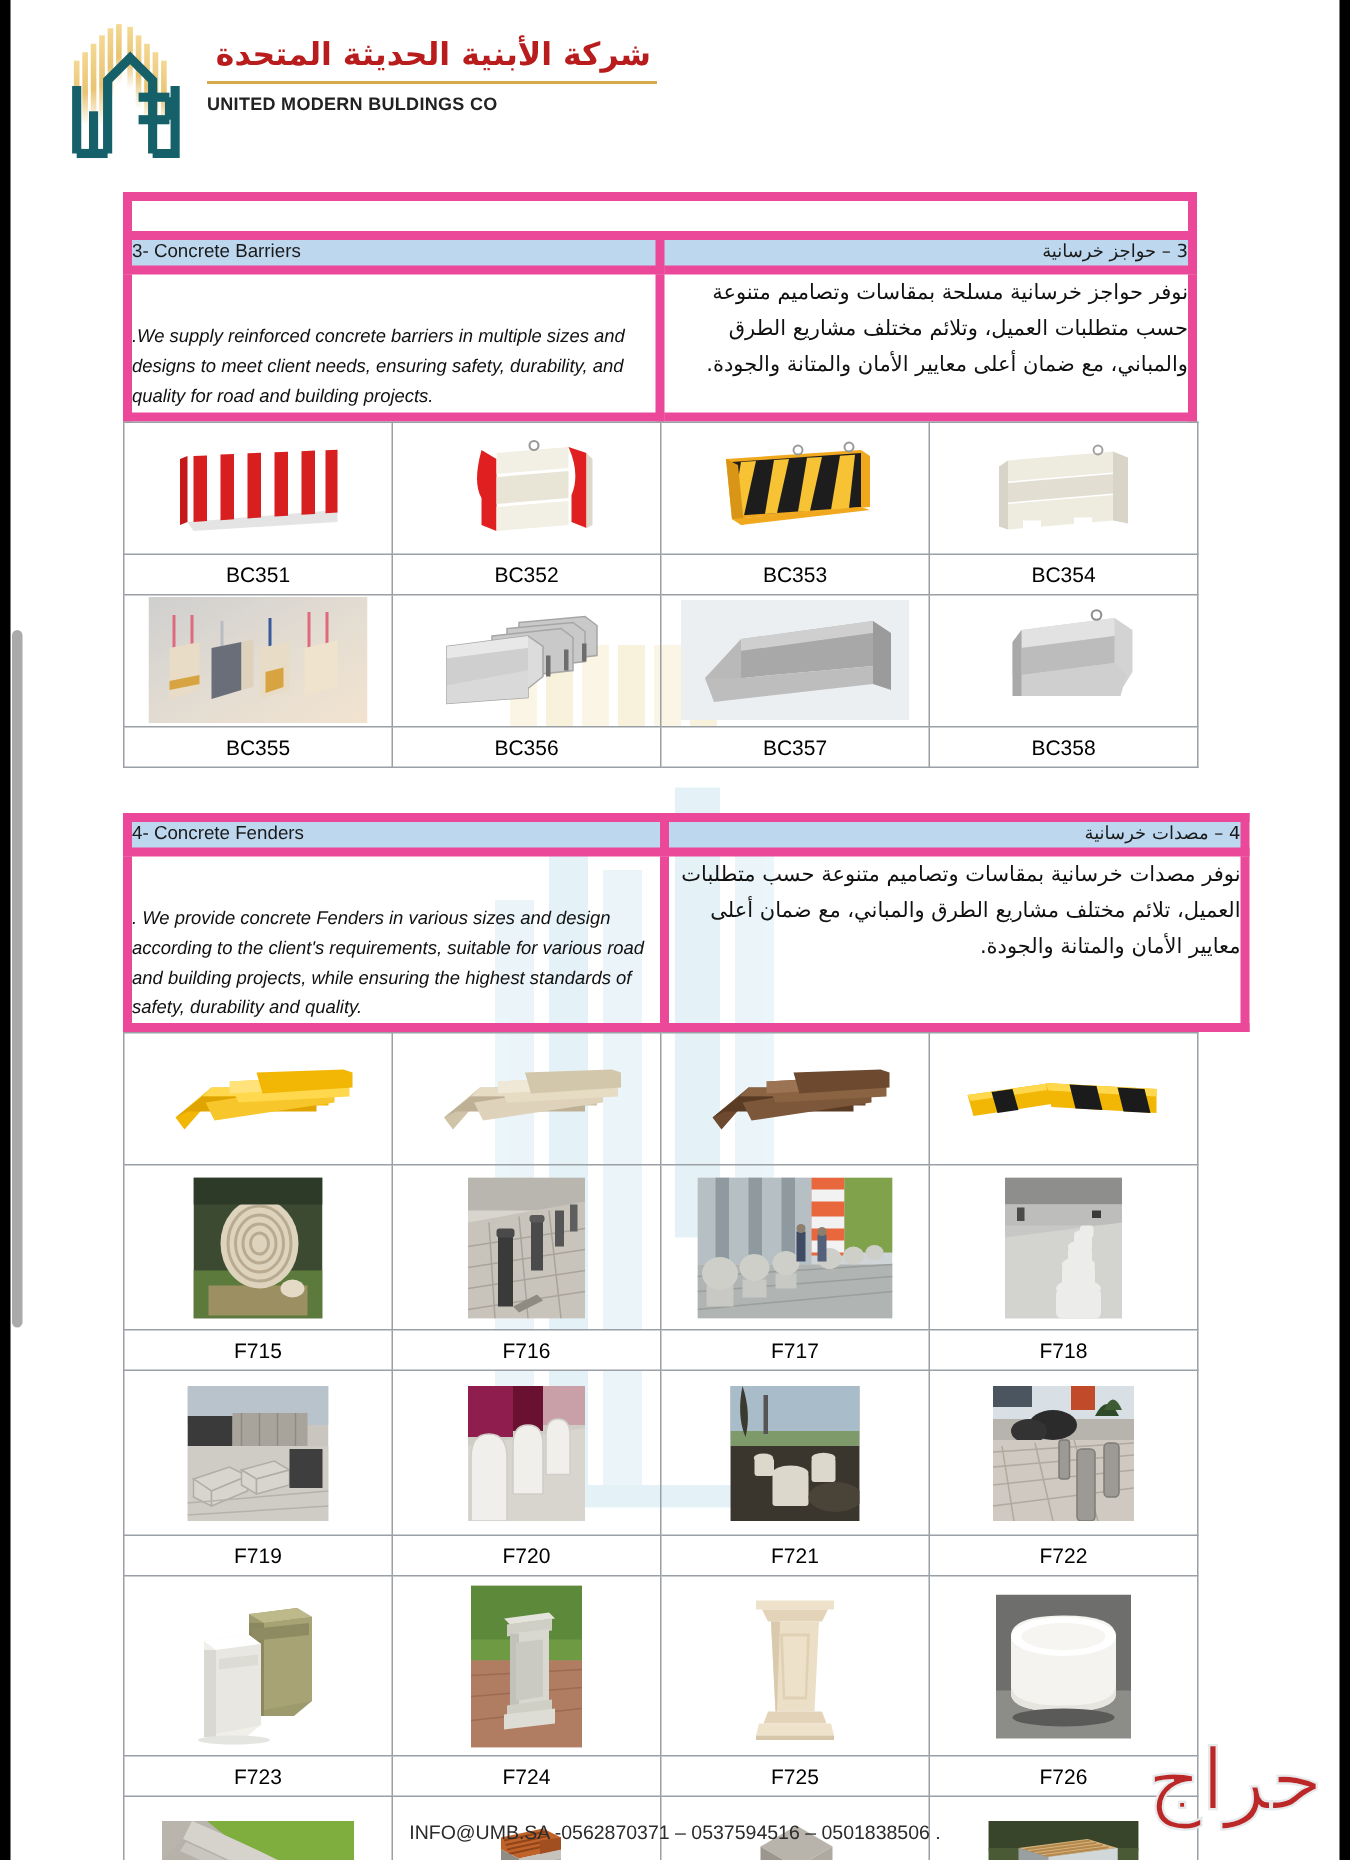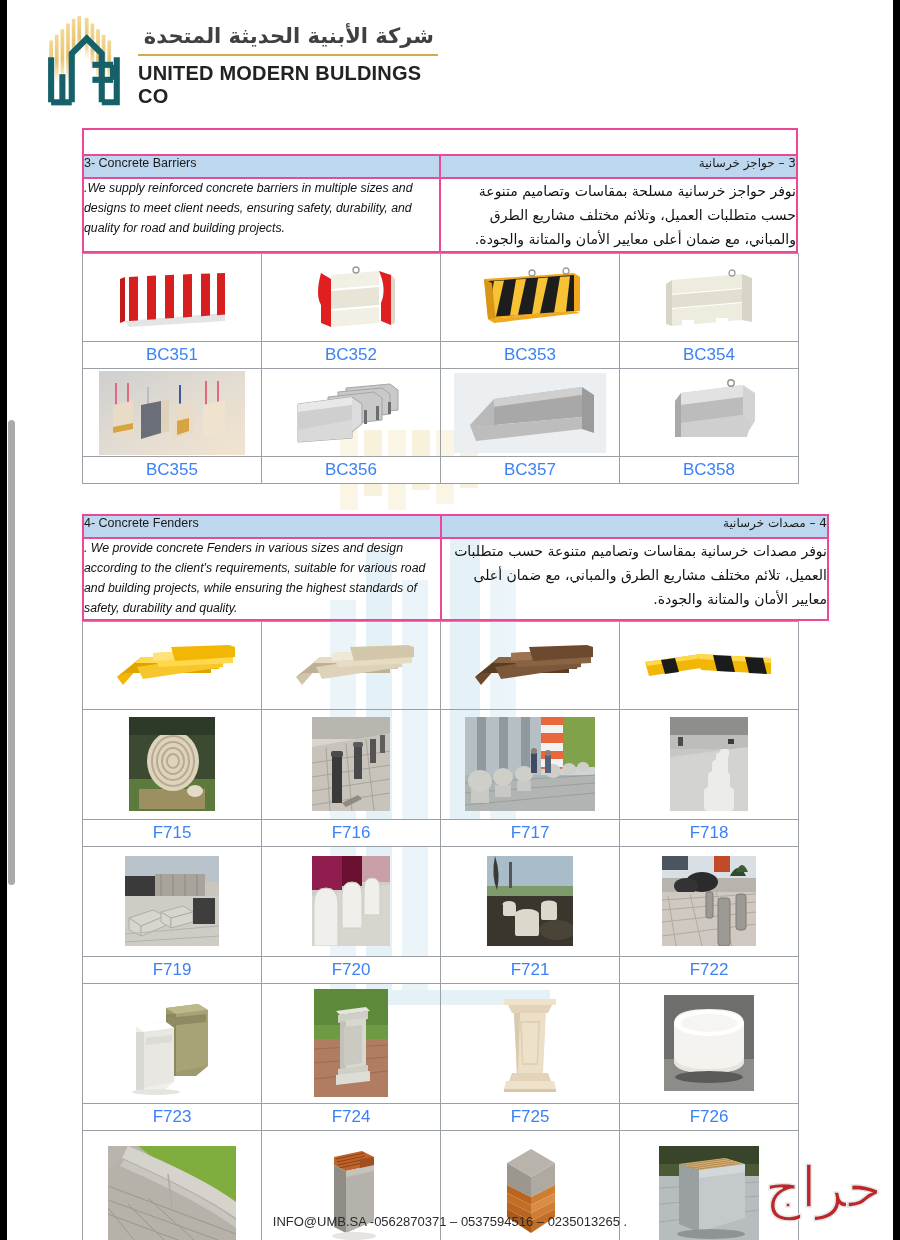--- a/index.html
+++ b/index.html
@@ -16,66 +16,66 @@
   .edge-right { position:absolute; right:0; top:0; width:7px;  height:1240px; background:#000; z-index:50;}
   .scrollbar  { position:absolute; left:8px; top:420px; width:7px; height:465px;
                 background:#aaaaaa; border-radius:4px; z-index:51;}
 
   
   .header { position:absolute; left:30px; top:10px; width:420px; height:105px; }
   .logo-mark { position:absolute; left:8px; top:6px; width:90px; height:92px; }
   .brand { position:absolute; left:108px; top:14px; width:300px; }
   .brand-ar {
     font-family:"DejaVu Sans", sans-serif;
-    font-size:21px; font-weight:bold; color:#404040;
+    font-size:21px; font-weight:bold; color:#b91c1c;
     direction:rtl; text-align:right; letter-spacing:0px;
     padding-right:4px;
   }
   .brand-rule { height:2px; background:#d4ab4a; margin:6px 0 6px 0; width:100%; }
   .brand-en {
-    font-size:20px; font-weight:bold; color:#222; letter-spacing:.2px;
+    font-size:12px; font-weight:bold; color:#222; letter-spacing:.2px;
   }
 
   
   .wm-bars { position:absolute; pointer-events:none; z-index:1; }
   .wm-ar   { position:absolute; right:18px; bottom:20px; z-index:4;
              font-family:"DejaVu Sans", sans-serif; font-size:56px; color:#b91c1c;
              -webkit-text-stroke:1.5px #e6e9ec; direction:rtl; opacity:.95; }
 
   
   .doc { position:absolute; left:82px; top:128px; width:716px; z-index:3; }
 
   table.doc-t { border-collapse:collapse; width:716px; table-layout:fixed; background:transparent; }
-  table.doc-t td { border:2px solid #ec4899; vertical-align:top; padding:0; }
+  table.doc-t td { border:6px solid #ec4899; vertical-align:top; padding:0; }
 
   .row-spacer td { height:26px; border-bottom:1px solid #9aa0a6; }
 
   .sec-head td {
     background:#bdd7ee; height:23px; padding:2px 7px;
     font-size:12.5px; color:#1a1a1a; font-weight:400; vertical-align:middle;
   }
   .sec-head td.ar {
     direction:rtl; text-align:right; font-family:"DejaVu Sans", sans-serif; font-size:12px;padding-left:46px;
   }
 
   .sec-body td { padding:7px 9px 10px 9px; }
   .desc-en {
-    font-style:italic; font-size:12.3px; line-height:1.62; color:#111;
+    font-style:italic; font-size:12.3px; line-height:1.62; color:#111;margin-top:32px;
   }
   .desc-ar {
     direction:rtl; text-align:right; font-family:"DejaVu Sans", sans-serif;
     font-size:14px; line-height:1.72; color:#111;
   }
 
   
   table.grid { border-collapse:collapse; width:716px; table-layout:fixed; }
   table.grid td { border:1px solid #9aa0a6; padding:0; }
   td.cell-img { height:88px; text-align:center; vertical-align:middle; }
   td.cell-lab { height:27px; text-align:center; vertical-align:middle;
-                font-size:17px; color:#3b82f6; background:#fff; }
+                font-size:14px; color:#000000; background:#fff; }
   td.cell-img.tall { height:110px; }
 
   
   .footer { position:absolute; left:0; top:1214px; width:900px; text-align:center;
             font-size:13px; color:#2b2b2b; z-index:6; }
 
   
   svg.art { display:block; margin:0 auto; }
 </style>
 </head>
@@ -742,13 +742,13 @@
           <ellipse cx="52" cy="88" rx="34" ry="5" fill="#8e9496"></ellipse>
         </svg>
       </td>
     </tr>
   </tbody>
     </table>
 </div>
 
 <div class="wm-ar">حراج</div>
 
-<div class="footer">INFO@UMB.SA -0562870371 – 0537594516 – 0235013265 .</div>
+<div class="footer">INFO@UMB.SA -0562870371 – 0537594516 – 0501838506 .</div>
 
 </body></html>

